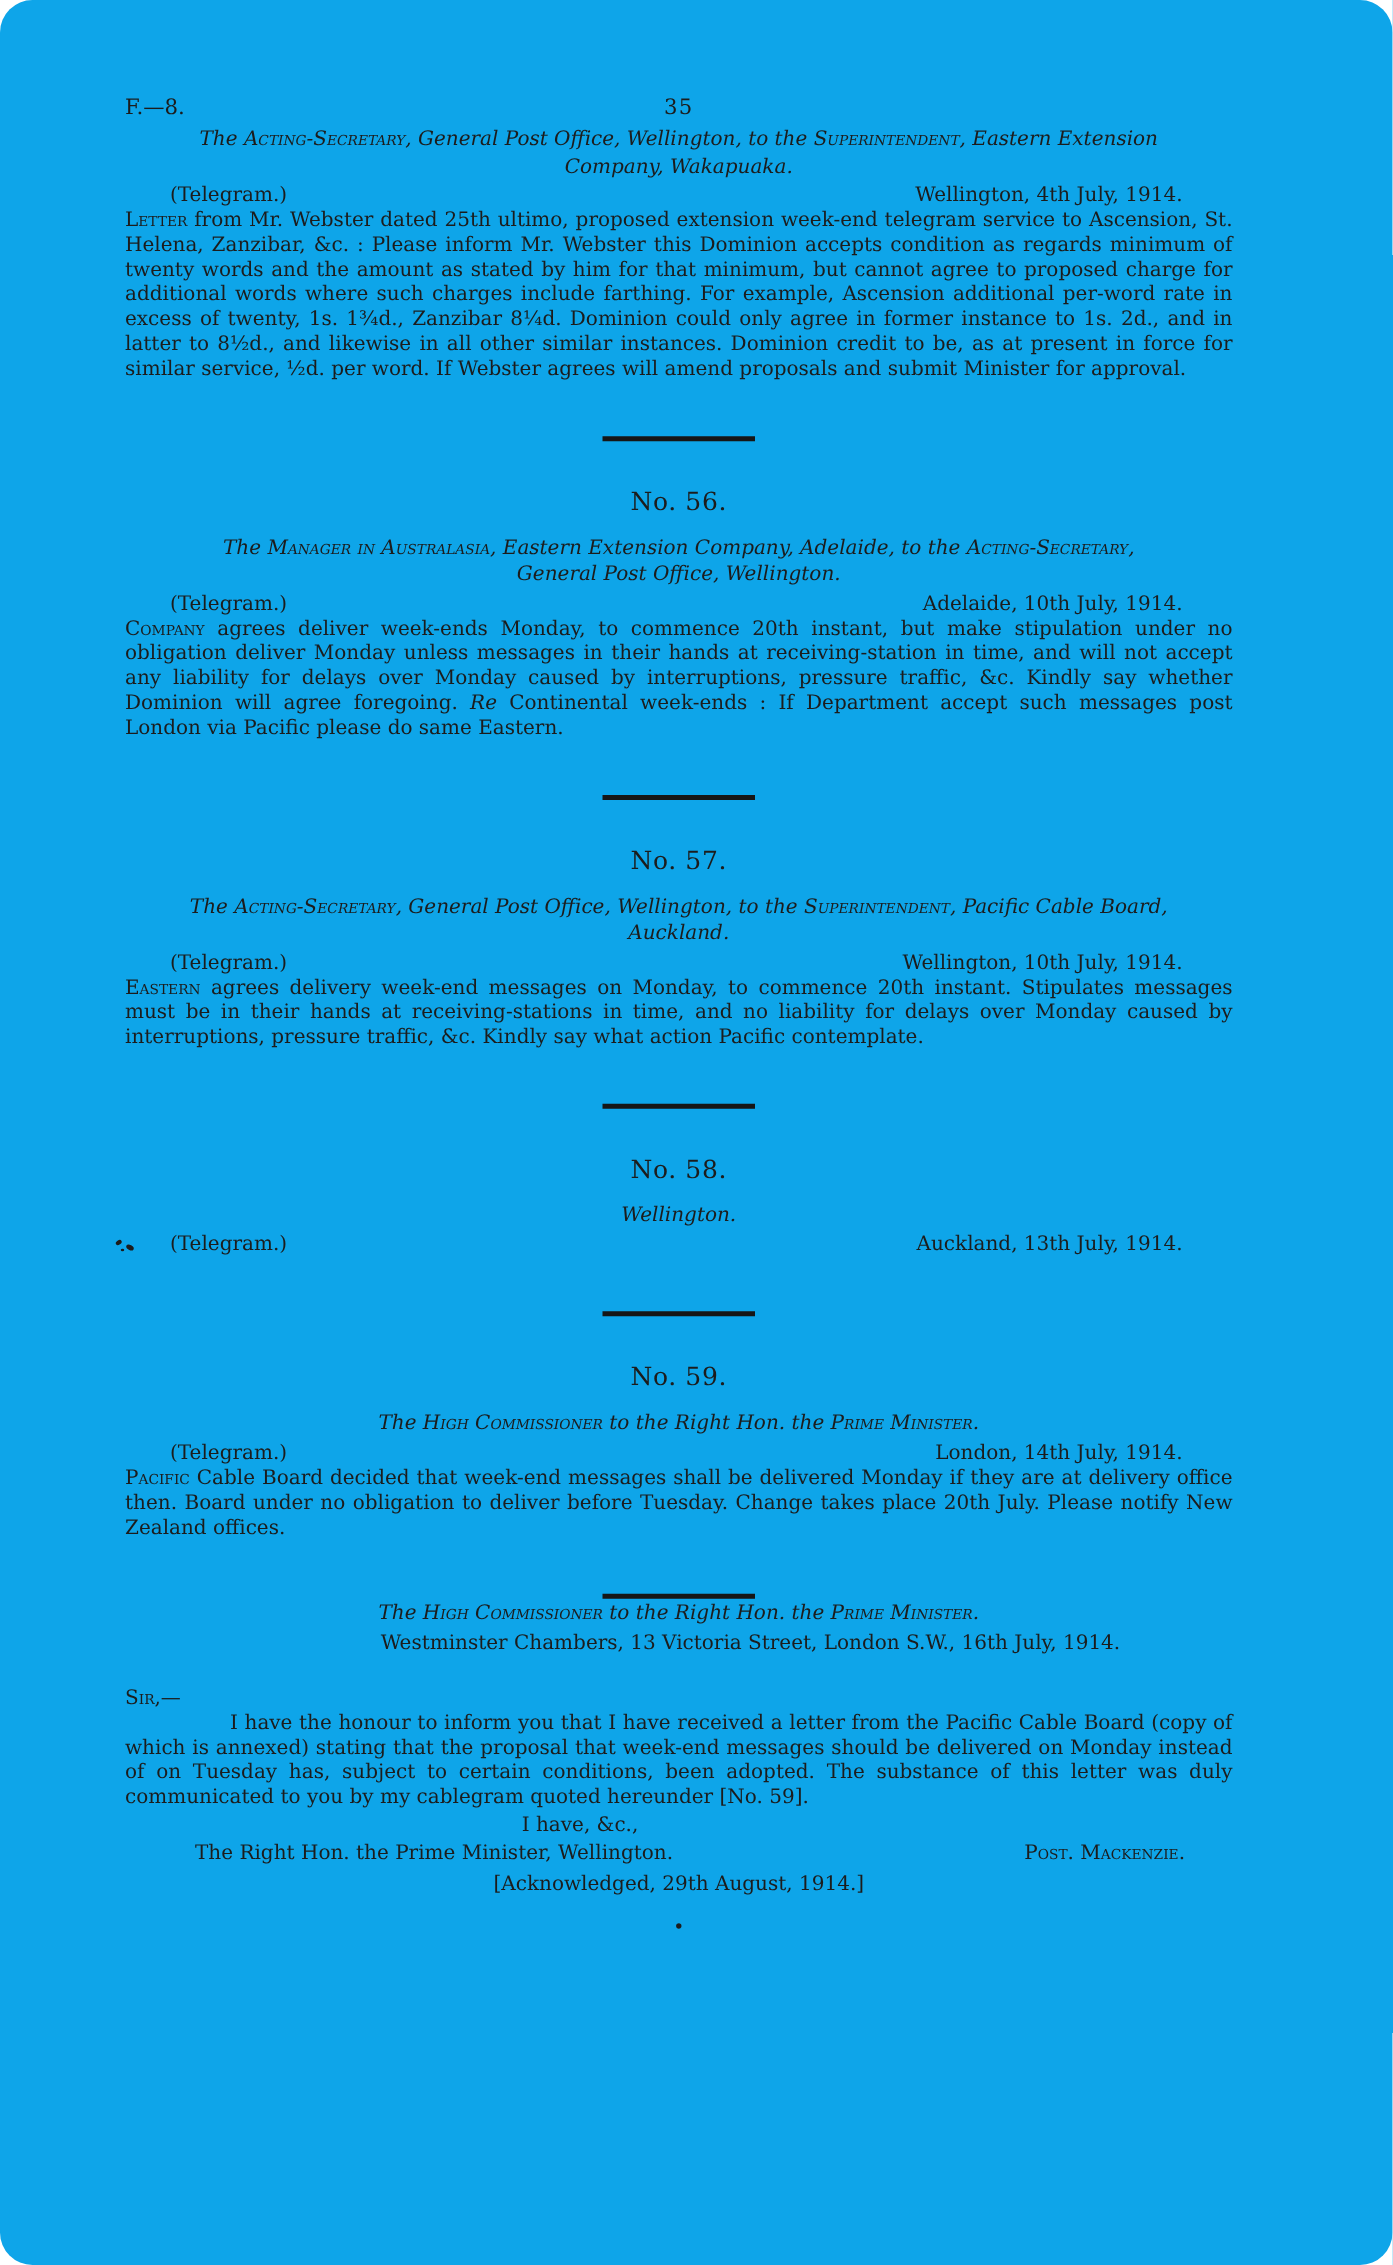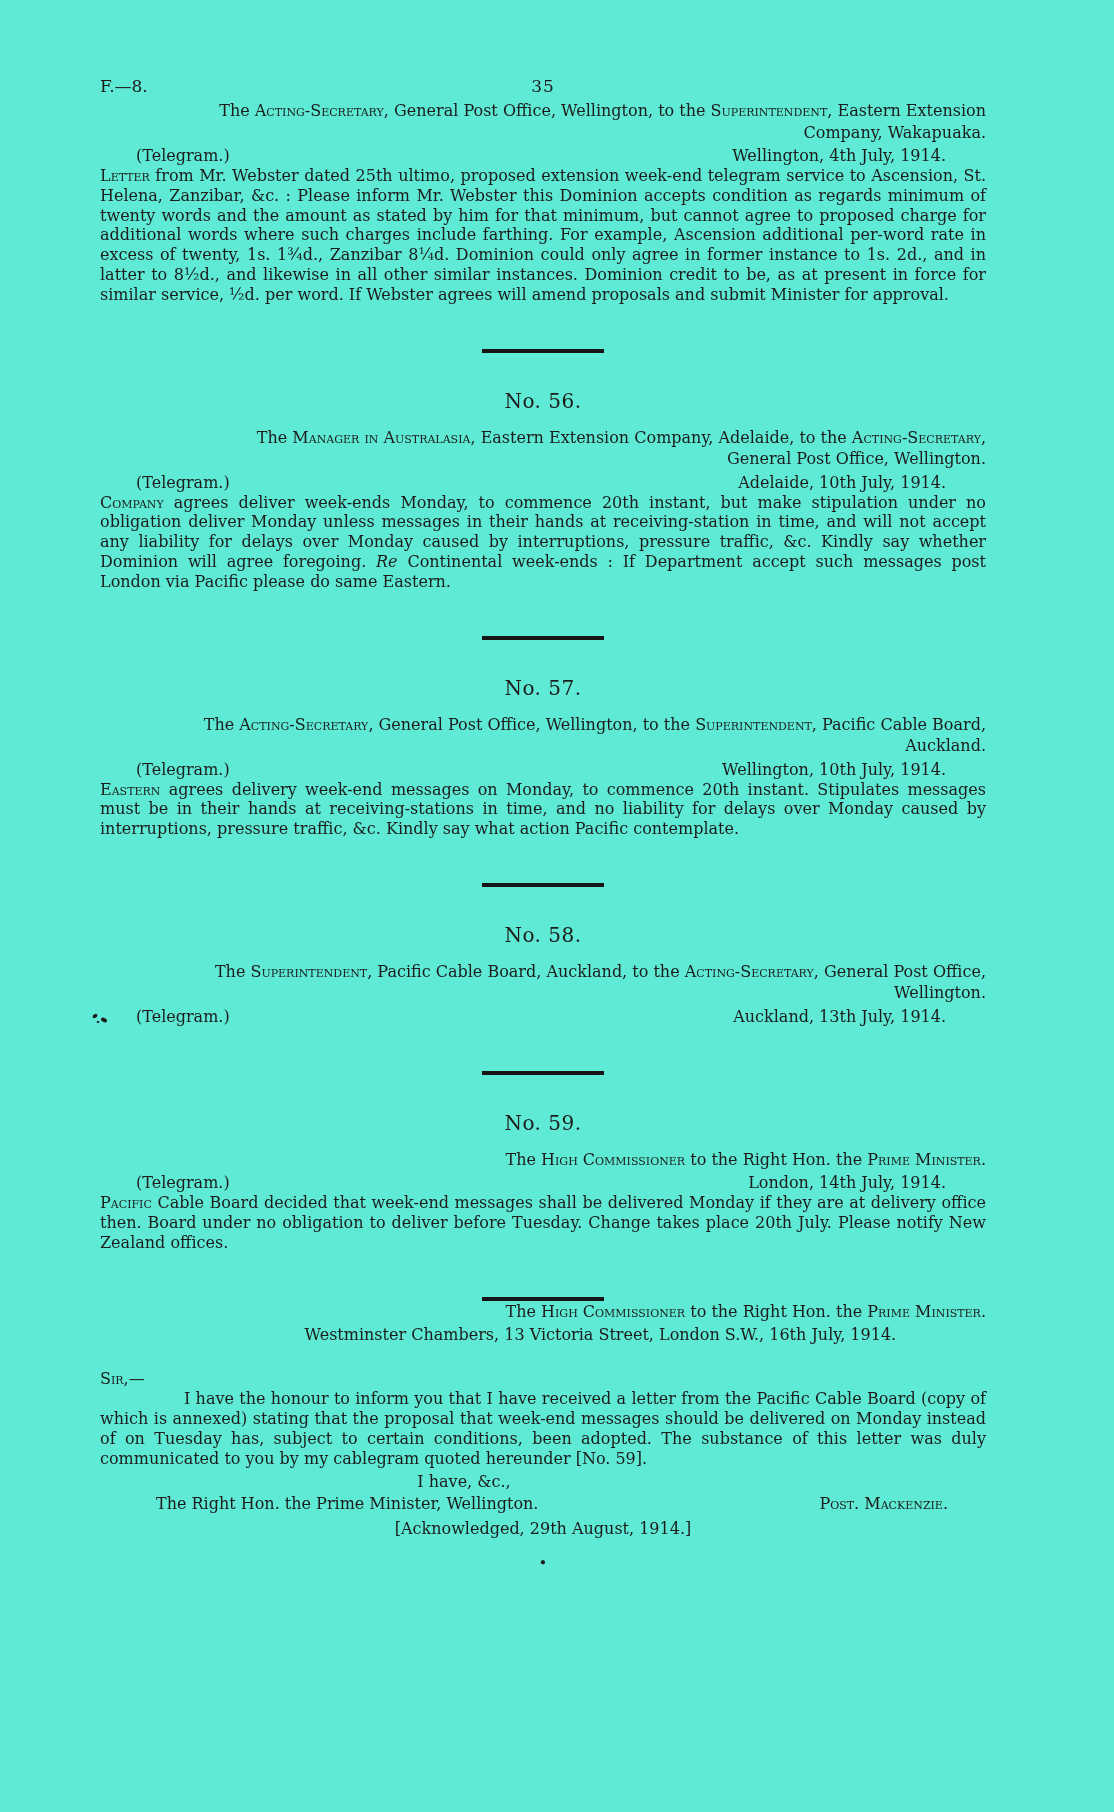--- a/index.html
+++ b/index.html
@@ -1,30 +1,31 @@
 <!DOCTYPE html>
 <html><head>
 <meta charset="utf-8">
 <style>
   html,body { margin:0; padding:0; background:#ffffff; }
   .page {
     position:relative;
     width:1114px; height:1812px;
-    background:#5eead4;
+    background:#0ea5e9;
     font-family:"DejaVu Serif","Liberation Serif",serif;
     color:#1c1c1c;
     overflow:hidden;
+    border-radius:26px;
   }
   .content { position:absolute; left:100px; top:0; width:886px; }
   .page-header { position:relative; padding-top:76px; height:24px; }
   .doc-ref { position:absolute; left:0; top:76px; font-size:17px; }
   .page-num { display:block; text-align:center; font-size:17px; letter-spacing:1px; }
 
   .entry-no { text-align:center; font-size:20px; margin:36px 0 14px; letter-spacing:0.5px; }
-  .addr-line { text-align:right; font-size:16px; line-height:21.5px; }
+  .addr-line { text-align:center; font-size:16px; line-height:21.5px;font-style:italic; }
   .meta { position:relative; font-size:16px; line-height:21px; margin-top:2px; }
   .meta-left { margin-left:36px; }
   .meta-right { position:absolute; right:40px; }
   .body-par { font-size:16px; line-height:19.8px; text-align:justify; margin:0; }
   .body-par.indent { text-indent:84px; }
   .sc { font-variant:small-caps; }
   .it { font-style:italic; }
   .divider { width:122px; height:4px; background:#161616; margin:44px auto 0; }
 
   .salutation { display:flex; font-size:16px; line-height:21px; margin-top:2px; }
@@ -68,21 +69,20 @@
         <section class="entry">
           <div class="entry-no">No. 57.</div>
           <div class="addr-line"><span>The </span><span class="sc">Acting-Secretary</span><span>, General Post Office, Wellington, to the </span><span class="sc">Superintendent</span><span>, Pacific Cable Board,</span></div>
           <div class="addr-line"><span>Auckland.</span></div>
           <div class="meta"><span class="meta-left">(Telegram.)</span><span class="meta-right">Wellington, 10th July, 1914.</span></div>
           <p class="body-par"><span class="sc">Eastern</span><span> agrees delivery week-end messages on Monday, to commence 20th instant.  Stipulates messages must be in their hands at receiving-stations in time, and no liability for delays over Monday caused by interruptions, pressure traffic, &amp;c.  Kindly say what action Pacific contemplate.</span></p>
           <div class="divider"></div>
         </section>
         <section class="entry">
           <div class="entry-no">No. 58.</div>
-          <div class="addr-line"><span>The </span><span class="sc">Superintendent</span><span>, Pacific Cable Board, Auckland, to the </span><span class="sc">Acting-Secretary</span><span>, General Post Office,</span></div>
           <div class="addr-line"><span>Wellington.</span></div>
           <div class="meta"><span class="meta-left">(Telegram.)</span><span class="meta-right">Auckland, 13th July, 1914.</span><span class="ink-mark"><svg width="24" height="15" viewBox="0 0 24 15">
                 <ellipse cx="5" cy="5" rx="2.6" ry="1.7" transform="rotate(-35 5 5)" fill="#1c1c1c"></ellipse>
                 <ellipse cx="14" cy="9" rx="3.2" ry="2" transform="rotate(28 14 9)" fill="#1c1c1c"></ellipse>
                 <ellipse cx="8" cy="11" rx="1.4" ry="1" fill="#1c1c1c"></ellipse>
               </svg></span></div>
           <div class="divider"></div>
         </section>
         <section class="entry">
           <div class="entry-no">No. 59.</div>

